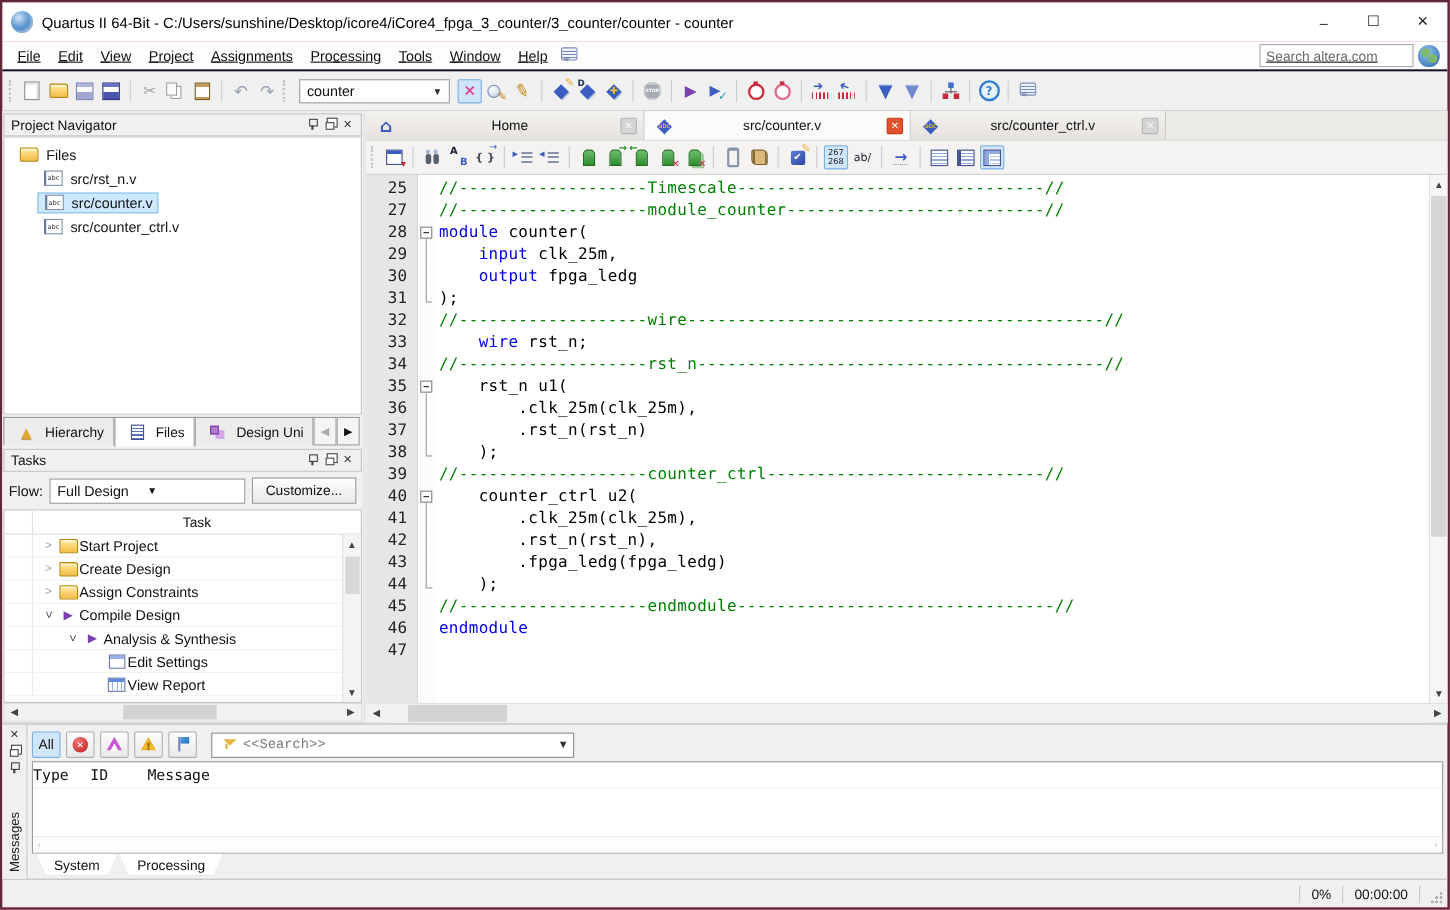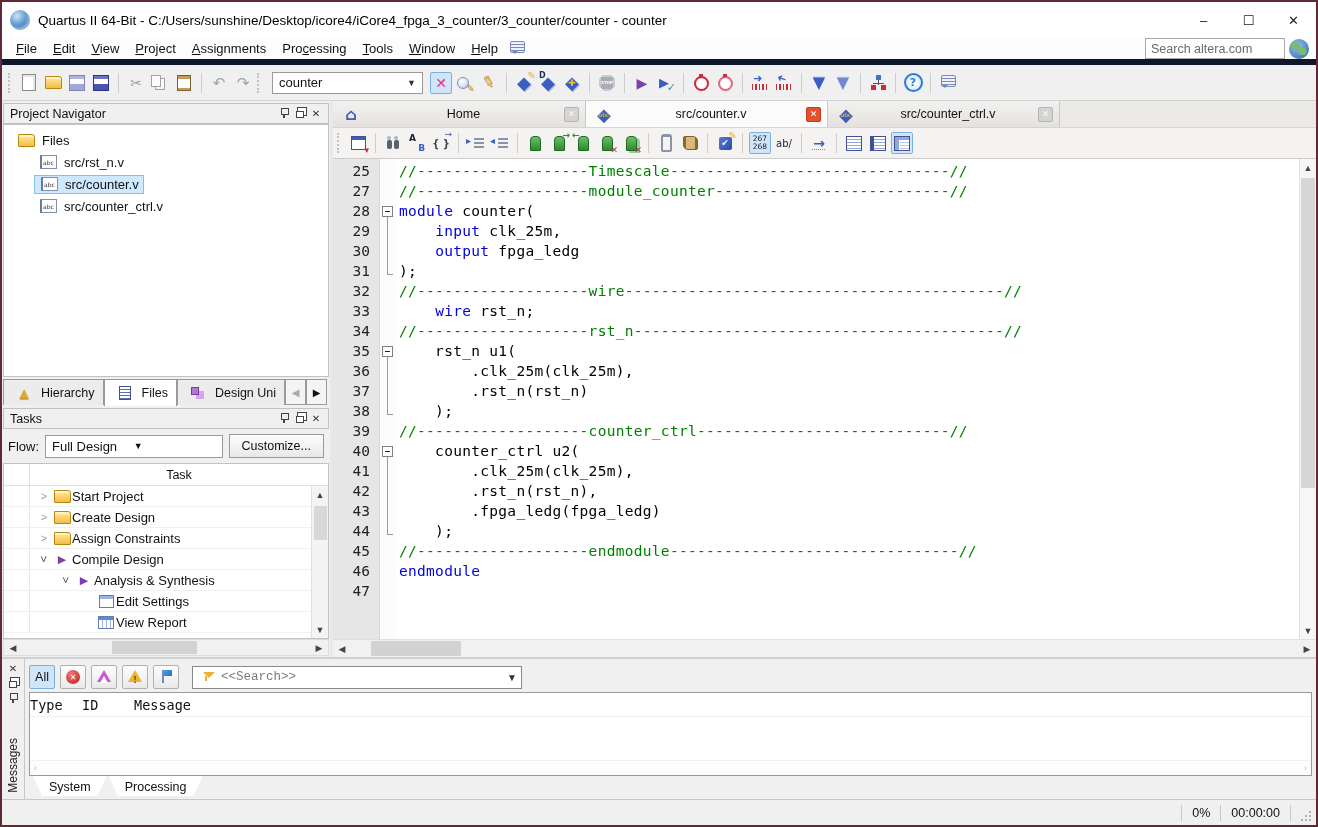--- a/index.html
+++ b/index.html
@@ -7,34 +7,34 @@
   body{font-family:"Liberation Sans","DejaVu Sans",sans-serif;font-size:13px;color:#111;}
   .win{width:1318px;height:827px;background:#be185d;display:flex;flex-direction:column;border:2px solid #5f2a38;position:relative;overflow:hidden;}
 
   
   .titlebar{height:36px;background:#fff;display:flex;align-items:center;padding:0 0 0 8px;flex:0 0 36px;}
   .logo{width:20px;height:20px;border-radius:50%;background:radial-gradient(circle at 35% 30%,#cfe4f7,#4a8ac9 55%,#1a4a8f);margin-right:8px;flex:0 0 20px;box-shadow:inset -2px -2px 3px rgba(255,255,255,.5);}
   .title-text{flex:1;font-size:13.5px;color:#000;white-space:nowrap;overflow:hidden;}
   .winbtn{width:45px;height:34px;display:flex;align-items:center;justify-content:center;font-size:13px;color:#222;}
 
   
-  .menubar{height:27px;background:#fdfdfd;display:flex;align-items:center;padding:0 6px;flex:0 0 27px;border-bottom:6px solid #0f172a;}
+  .menubar{height:27px;background:#fdfdfd;display:flex;align-items:center;padding:0 6px;flex:0 0 27px;border-bottom:2px solid #0f172a;text-decoration:underline;}
   .menu-item{padding:4px 8px;color:#111;}
   .menu-item u{text-decoration:underline;}
   .mb-spacer{flex:1;}
   .searchbox{width:140px;height:21px;border:1px solid #a8a8a8;background:#fff;font-size:12.5px;padding:0 5px;color:#555;font-family:"Liberation Sans","DejaVu Sans",sans-serif;}
   .searchbox::placeholder{color:#6a6a6a;}
 
   
   .toolbar{height:36px;background:#f0f0f0;display:flex;align-items:center;padding:0 4px;flex:0 0 36px;border-bottom:1px solid #d2d2d2;}
   .grip{width:4px;height:20px;border-left:2px dotted #c2c2c2;margin:0 5px 0 2px;flex:0 0 4px;}
   .tsep{width:1px;height:20px;background:#cdcdcd;margin:0 5px;flex:0 0 1px;}
   .ic{width:22px;height:22px;display:inline-flex;align-items:center;justify-content:center;position:relative;margin:0 1px;flex:0 0 22px;font-family:"DejaVu Sans",sans-serif;}
   .ic.hl{background:var(--c-hl);border:1px solid #7ab0e0;border-radius:2px;}
-  .combo{width:151px;height:22px;border:1px solid #9a9a9a;background:#fff;display:flex;align-items:center;padding:0 6px;margin:0 6px;}
+  .combo{width:137px;height:22px;border:1px solid #9a9a9a;background:#fff;display:flex;align-items:center;padding:0 6px;margin:0 6px;}
   .combo .cv{flex:1;}
   .combo .ca{color:#333;font-size:9px;}
 
   
   .i-new-file::before{content:"";width:12px;height:15px;background:#fff;border:1px solid #8a8a8a;box-shadow:inset -2px 2px 0 #e6e6e6;}
   .i-open-file::before,.i-folder::before{content:"";width:15px;height:11px;background:linear-gradient(180deg,#ffe9a0,#f3bd45);border:1px solid #b8860b;border-radius:1px 3px 1px 1px;box-shadow:inset 0 2px 0 #fff3c8;}
   .i-save::before{content:"";width:14px;height:14px;border:1px solid #5a639f;background:linear-gradient(180deg,#99a3d4 0 3px,#fff 3px 8px,#8790c9 8px);opacity:.75;}
   .i-save-project::before{content:"";width:14px;height:14px;border:1px solid #2c3488;background:linear-gradient(180deg,#6b74c4 0 3px,#fff 3px 8px,#4b55b0 8px);}
   .i-cut::before{content:"✂";font-size:14px;color:#9a9a9a;}
   .i-copy::before{content:"";width:8px;height:10px;background:#fbfbfb;border:1px solid #a2a2a2;box-shadow:4px 3px 0 -1px #fbfbfb,4px 3px 0 0 #a2a2a2;margin:-4px 4px 0 -4px;}

